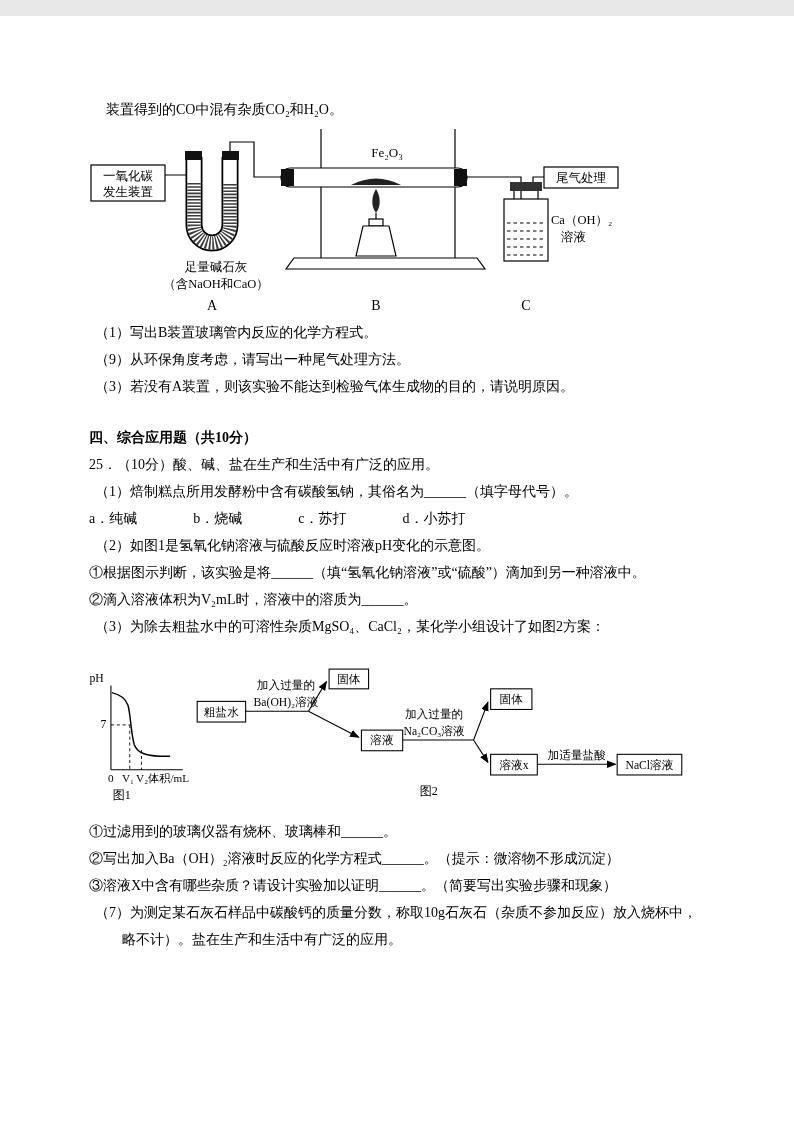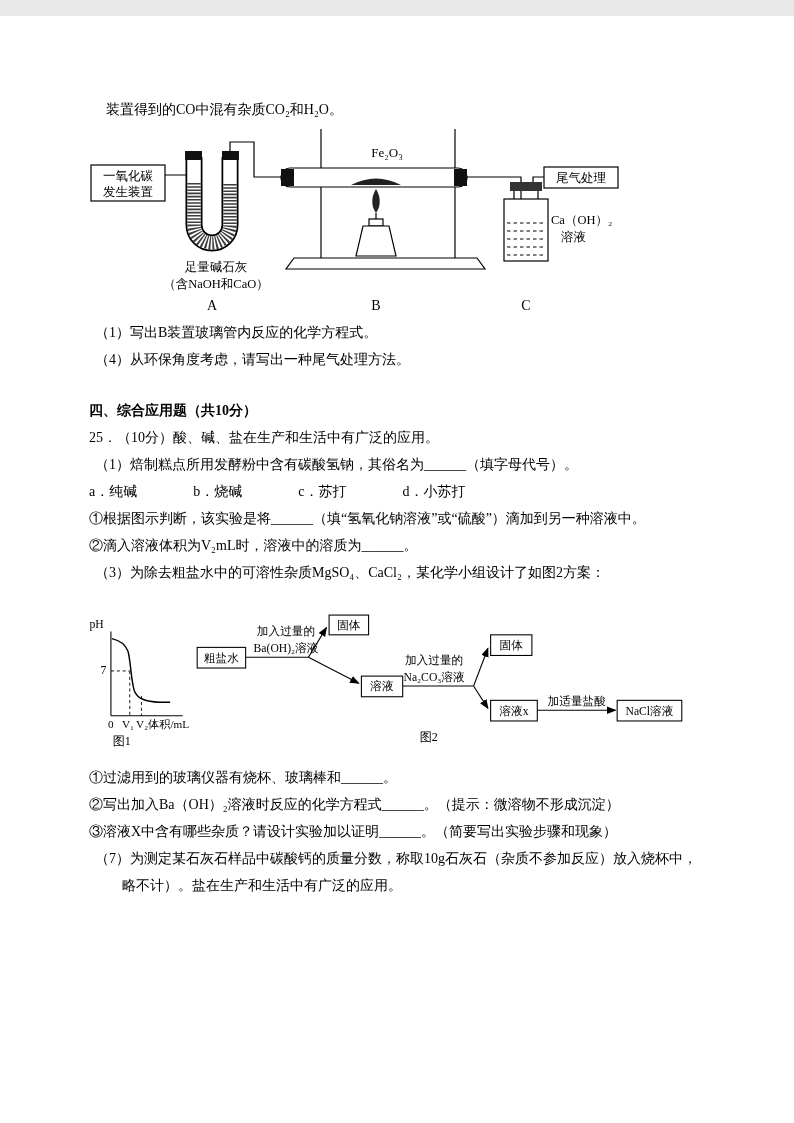--- a/index.html
+++ b/index.html
@@ -97,26 +97,28 @@
       <text x="127" y="144" text-anchor="middle" font-size="12.5">足量碱石灰</text>
       <text x="127" y="161" text-anchor="middle" font-size="12.5">（含NaOH和CaO）</text>
 
       <text x="123" y="183" text-anchor="middle" font-size="14">A</text>
       <text x="287" y="183" text-anchor="middle" font-size="14">B</text>
       <text x="437" y="183" text-anchor="middle" font-size="14">C</text>
     </svg>
   </div>
 
   <p class="line qline">（1）写出B装置玻璃管内反应的化学方程式。</p>
-  <p class="line qline">（4）从环保角度考虑，请写出一种尾气处理方法。</p>
+  <p class="line qline">（9）从环保角度考虑，请写出一种尾气处理方法。</p>
+  <p class="line qline">（3）若没有A装置，则该实验不能达到检验气体生成物的目的，请说明原因。</p>
 
   <p class="line section-heading">四、综合应用题（共10分）</p>
   <p class="line">25．（10分）酸、碱、盐在生产和生活中有广泛的应用。</p>
   <p class="line qline">（1）焙制糕点所用发酵粉中含有碳酸氢钠，其俗名为______（填字母代号）。</p>
   <p class="line">a．纯碱　　　　b．烧碱　　　　c．苏打　　　　d．小苏打</p>
+  <p class="line qline">（2）如图1是氢氧化钠溶液与硫酸反应时溶液pH变化的示意图。</p>
   <p class="line">①根据图示判断，该实验是将______（填“氢氧化钠溶液”或“硫酸”）滴加到另一种溶液中。</p>
   <p class="line">②滴入溶液体积为V₂mL时，溶液中的溶质为______。</p>
   <p class="line qline">（3）为除去粗盐水中的可溶性杂质MgSO₄、CaCl₂，某化学小组设计了如图2方案：</p>
 
   <div class="figures-row">
 
     <svg width="118" height="158" viewBox="0 0 118 158">
       <text x="6" y="22" font-size="13">pH</text>
       <line x1="30" y1="26" x2="30" y2="120" class="thin"></line>
       <line x1="30" y1="120" x2="110" y2="120" class="thin"></line>

